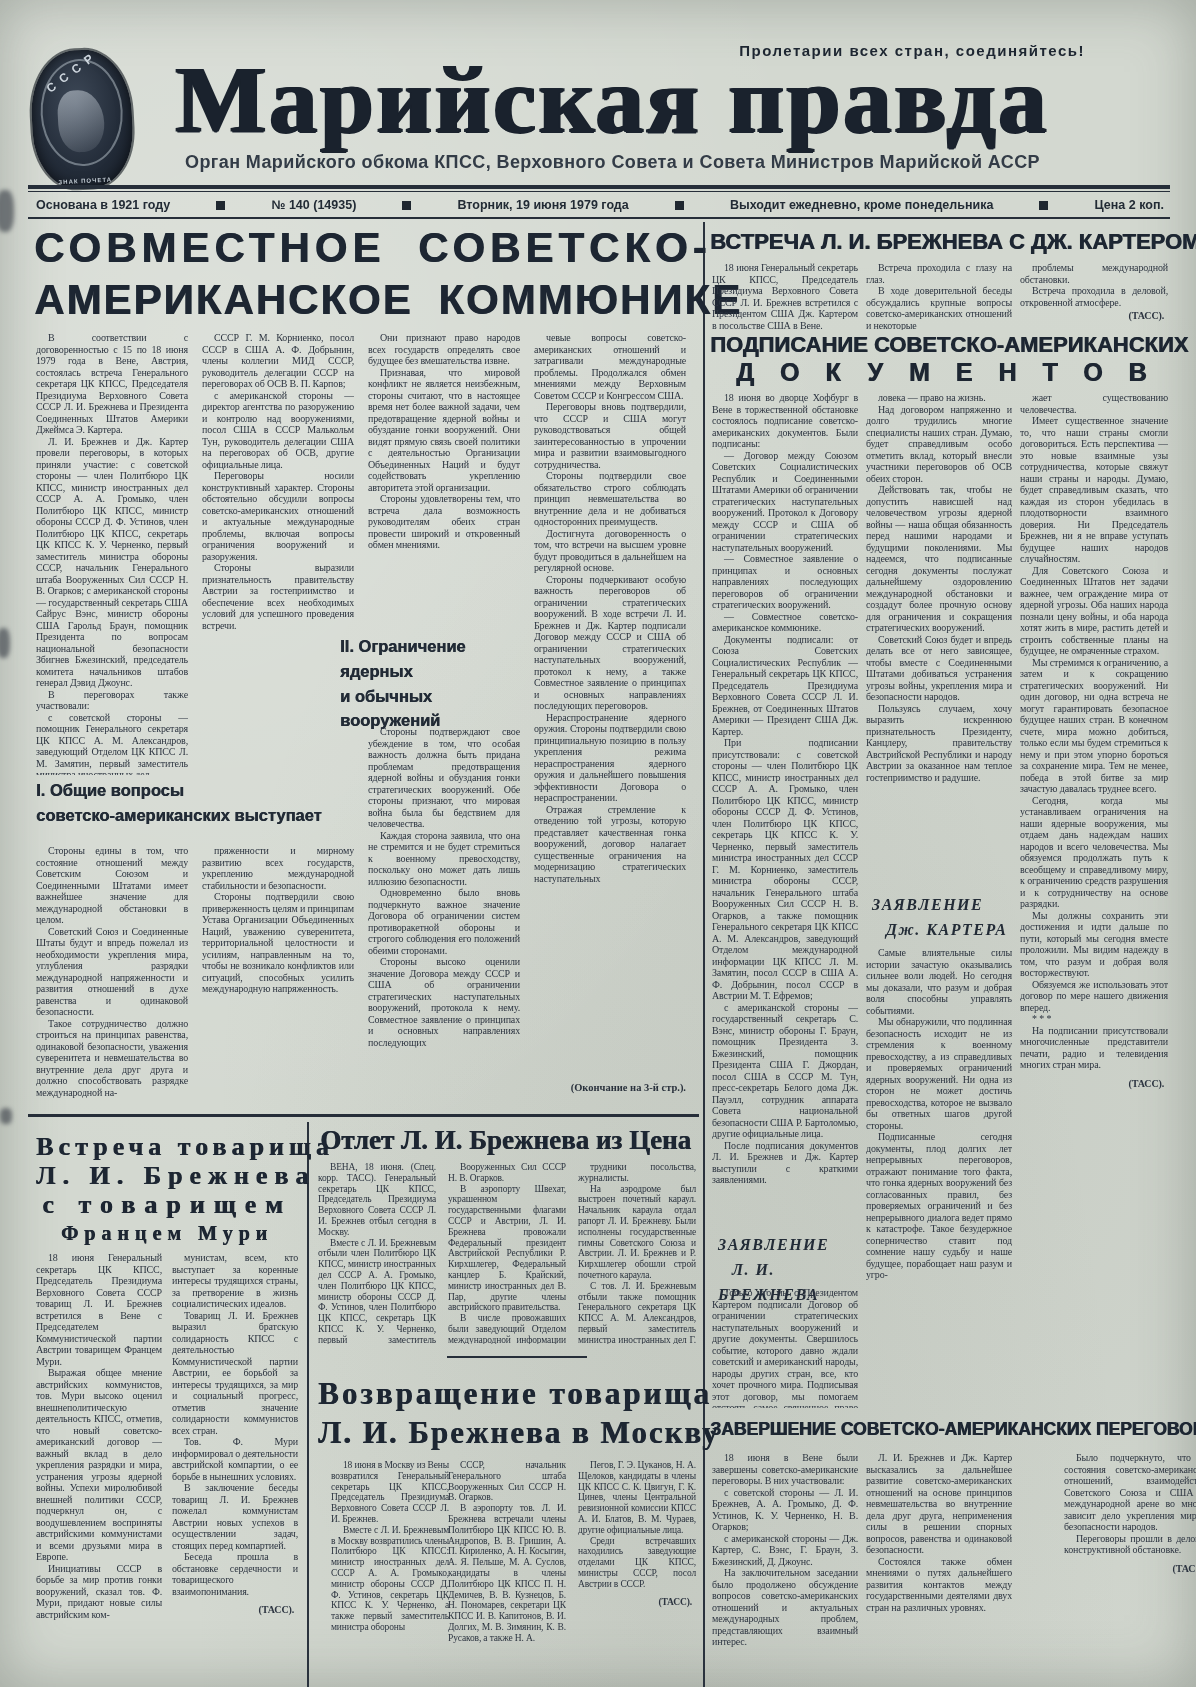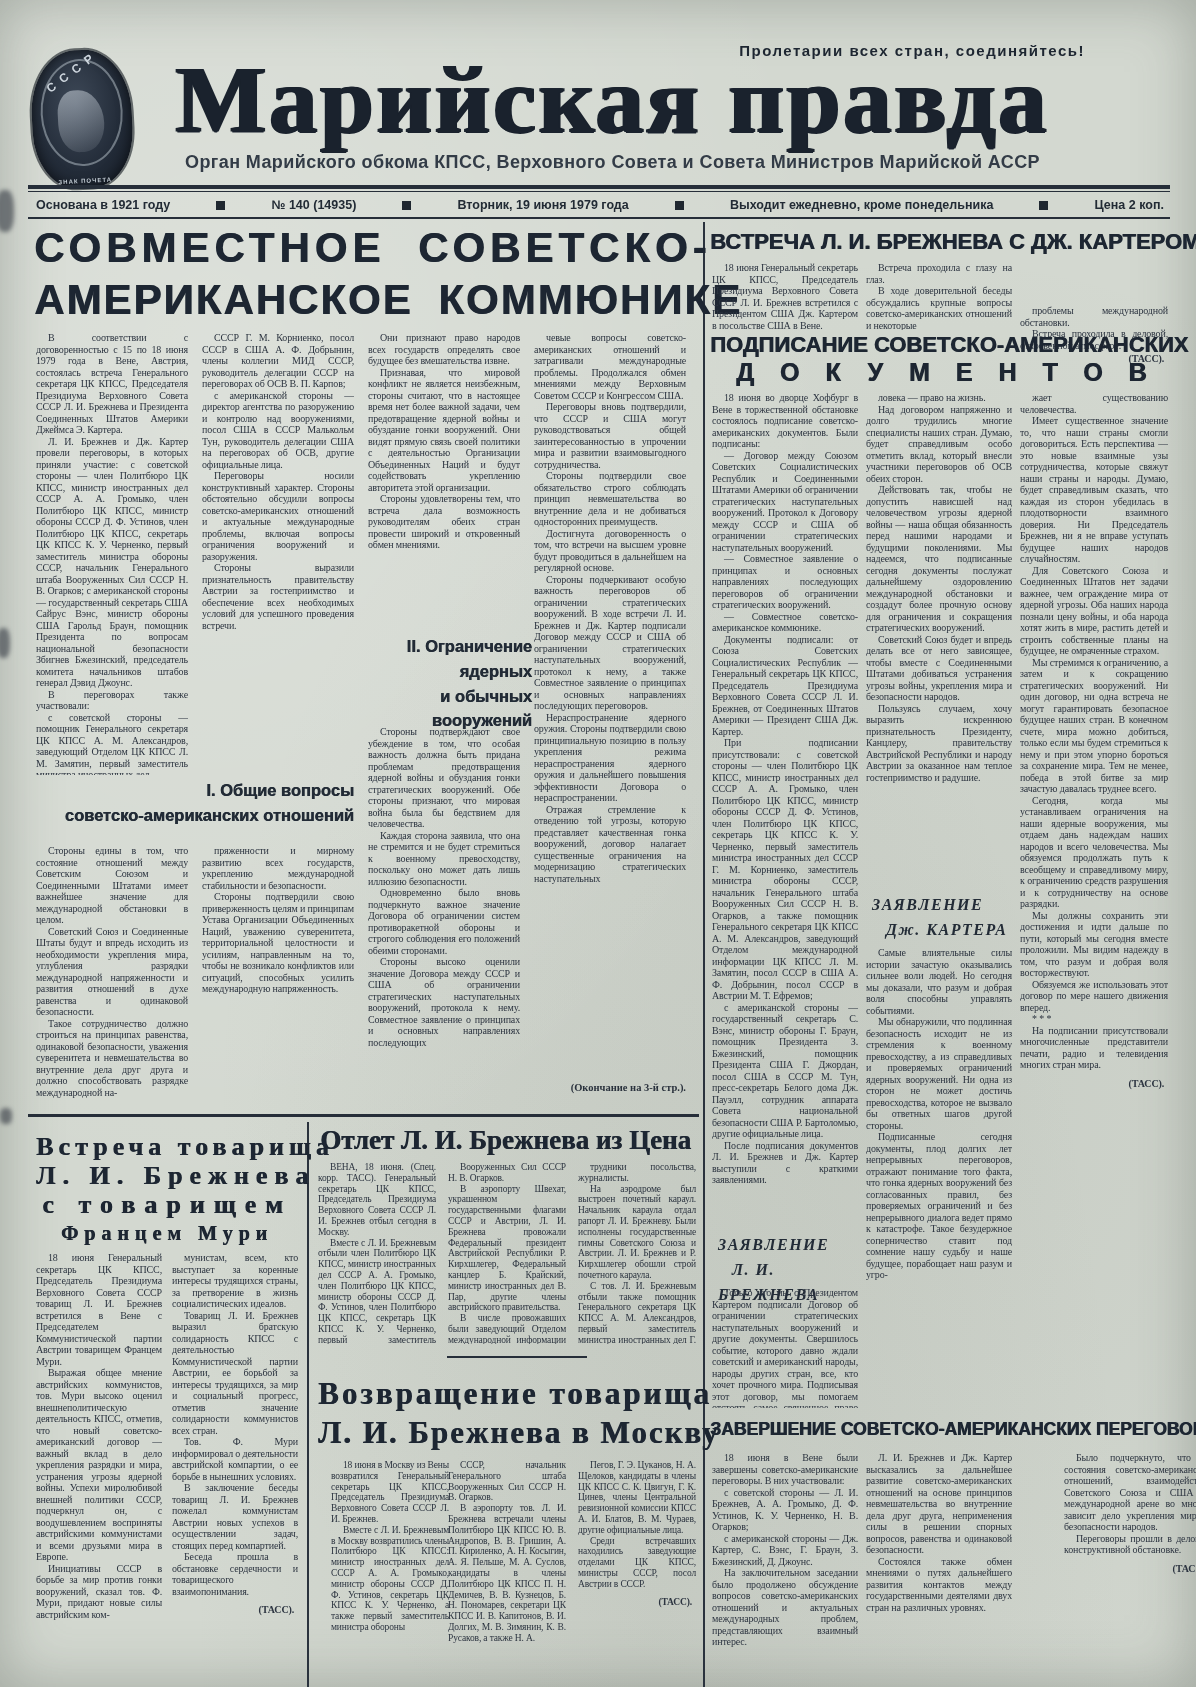--- a/index.html
+++ b/index.html
@@ -46,21 +46,21 @@
   .sq{width:9px;height:9px;background:#1f2730;flex:0 0 auto;}
   
   .h-sans{font-family:"Liberation Sans","DejaVu Sans",sans-serif;font-weight:bold;
     color:#1d2632;text-align:center;white-space:nowrap;line-height:1.05;
     text-shadow:.8px 0 0 currentColor;}
   .h-serif{font-weight:bold;color:#1d2632;text-align:center;white-space:nowrap;line-height:1.05;
     text-shadow:.6px 0 0 currentColor;}
   .h-italic{font-weight:bold;font-style:italic;font-size:16px;letter-spacing:1.5px;
     color:#232c37;line-height:1.55;}
   .sec-head{font-family:"Liberation Sans","DejaVu Sans",sans-serif;font-weight:bold;
-    font-size:16.5px;color:#222b36;text-align:right;line-height:1.5;
+    font-size:16.5px;color:#222b36;text-align:left;line-height:1.5;
     text-shadow:.5px 0 0 currentColor;}
   
   .col{overflow:hidden;text-align:justify;font-size:10px;line-height:11.5px;
     color:#2c3440;letter-spacing:-.15px;}
   .col p{margin:0;text-indent:12px;}
   .col.small{font-size:9.5px;line-height:10.8px;}
   .tass{text-align:right;font-weight:bold;margin-top:7px;padding-right:4px;}
   .cont-note{font-weight:bold;font-size:10.5px;text-align:right;color:#29313c;}
   .blotch{background:rgba(38,44,54,.55);filter:blur(2px);border-radius:40%;}
 </style>
@@ -110,25 +110,25 @@
     </div>
   <div class="abs col" style="left:202px;top:332px;width:152px;height:443px;">
       <p>СССР Г. М. Корниенко, посол СССР в США А. Ф. Добрынин, члены коллегии МИД СССР, руководитель делегации СССР на переговорах об ОСВ В. П. Карпов;</p>
       <p>с американской стороны — директор агентства по разоружению и контролю над вооружениями, посол США в СССР Малькольм Тун, руководитель делегации США на переговорах об ОСВ, другие официальные лица.</p>
       <p>Переговоры носили конструктивный характер. Стороны обстоятельно обсудили вопросы советско-американских отношений и актуальные международные проблемы, включая вопросы ограничения вооружений и разоружения.</p>
       <p>Стороны выразили признательность правительству Австрии за гостеприимство и обеспечение всех необходимых условий для успешного проведения встречи.</p>
     </div>
 
   <div class="abs sec-head" style="left:36px;top:778px;width:318px;">
     <div>I. Общие вопросы</div>
-    <div>советско-американских отношений</div>
+    <div>советско-американских выступает</div>
   </div>
   <div class="abs col" style="left:36px;top:845px;width:152px;height:253px;">
       <p>Стороны едины в том, что состояние отношений между Советским Союзом и Соединенными Штатами имеет важнейшее значение для международной обстановки в целом.</p>
-      <p>Советский Союз и Соединенные Штаты будут и впредь исходить из необходимости укрепления мира, углубления разрядки международной напряженности и развития отношений в духе равенства и одинаковой безопасности.</p>
+      <p>Советский Союз и Соединенные Штаты будут и впредь пожелал из необходимости укрепления мира, углубления разрядки международной напряженности и развития отношений в духе равенства и одинаковой безопасности.</p>
       <p>Такое сотрудничество должно строиться на принципах равенства, одинаковой безопасности, уважения суверенитета и невмешательства во внутренние дела друг друга и должно способствовать разрядке международной на-</p>
     </div>
   <div class="abs col" style="left:202px;top:845px;width:152px;height:253px;">
       <p>пряженности и мирному развитию всех государств, укреплению международной стабильности и безопасности.</p>
       <p>Стороны подтвердили свою приверженность целям и принципам Устава Организации Объединенных Наций, уважению суверенитета, территориальной целостности и усилиям, направленным на то, чтобы не возникало конфликтов или ситуаций, способных усилить международную напряженность.</p>
     </div>
 
   <div class="abs col" style="left:368px;top:332px;width:152px;height:293px;">
       <p>Они признают право народов всех государств определять свое будущее без вмешательства извне.</p>
       <p>Признавая, что мировой конфликт не является неизбежным, стороны считают, что в настоящее время нет более важной задачи, чем предотвращение ядерной войны и обуздание гонки вооружений. Они видят прямую связь своей политики с деятельностью Организации Объединенных Наций и будут содействовать укреплению авторитета этой организации.</p>
@@ -217,21 +217,21 @@
   </div>
 
   <div class="abs h-sans" style="left:710px;top:230px;width:460px;font-size:22px;">ВСТРЕЧА Л. И. БРЕЖНЕВА С ДЖ. КАРТЕРОМ</div>
   <div class="abs col" style="left:712px;top:262px;width:146px;height:68px;">
       <p>18 июня Генеральный секретарь ЦК КПСС, Председатель Президиума Верховного Совета СССР Л. И. Брежнев встретился с Президентом США Дж. Картером в посольстве США в Вене.</p>
     </div>
   <div class="abs col" style="left:866px;top:262px;width:146px;height:68px;">
       <p>Встреча проходила с глазу на глаз.</p>
       <p>В ходе доверительной беседы обсуждались крупные вопросы советско-американских отношений и некоторые</p>
     </div>
-  <div class="abs col" style="left:1020px;top:262px;width:148px;height:68px;margin-top:43px;">
+  <div class="abs col" style="left:1020px;top:262px;width:148px;height:68px;">
     <div>
         <p>проблемы международной обстановки.</p>
         <p>Встреча проходила в деловой, откровенной атмосфере.</p>
       </div>
     <div class="tass" style="margin-top:2px;">(ТАСС).</div>
   </div>
 
   <div class="abs h-sans" style="left:710px;top:333px;width:460px;font-size:22px;">ПОДПИСАНИЕ СОВЕТСКО-АМЕРИКАНСКИХ</div>
   <div class="abs h-sans" style="left:710px;top:359px;width:460px;font-size:25px;letter-spacing:26px;text-indent:26px;">ДОКУМЕНТОВ</div>
 

